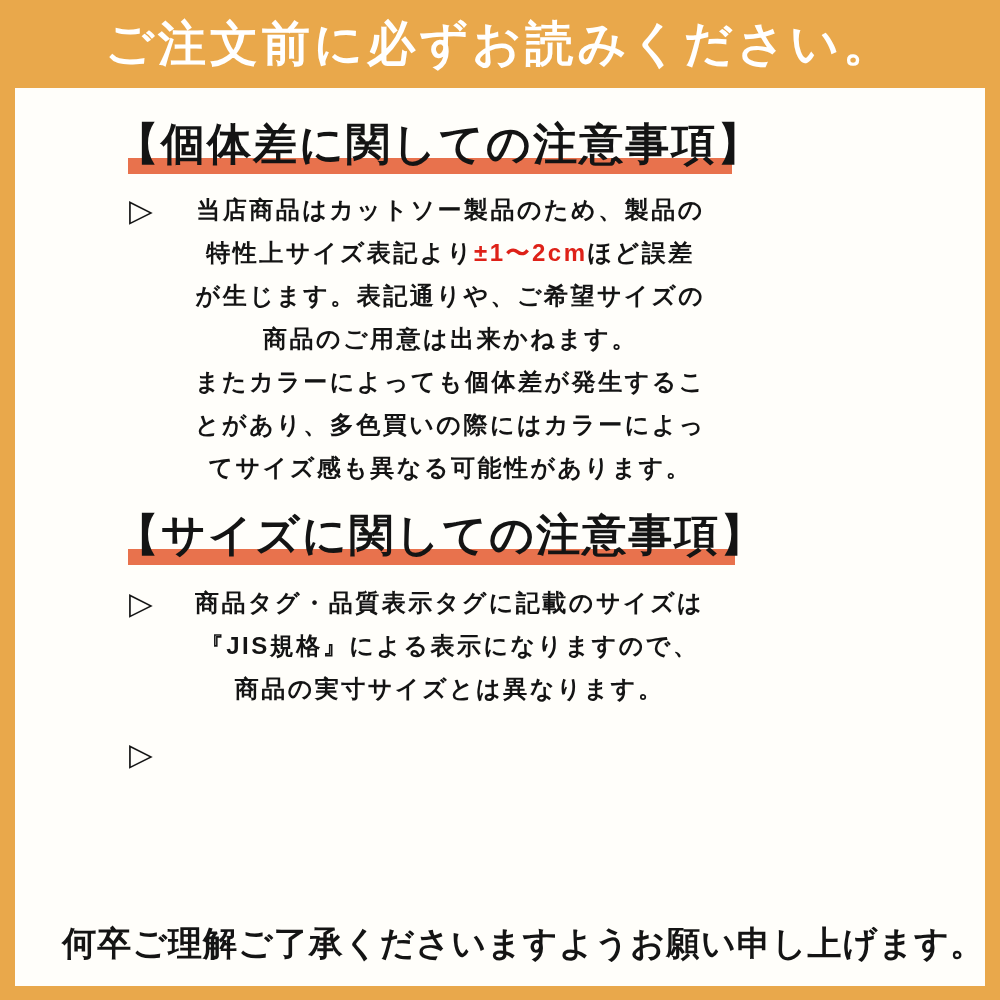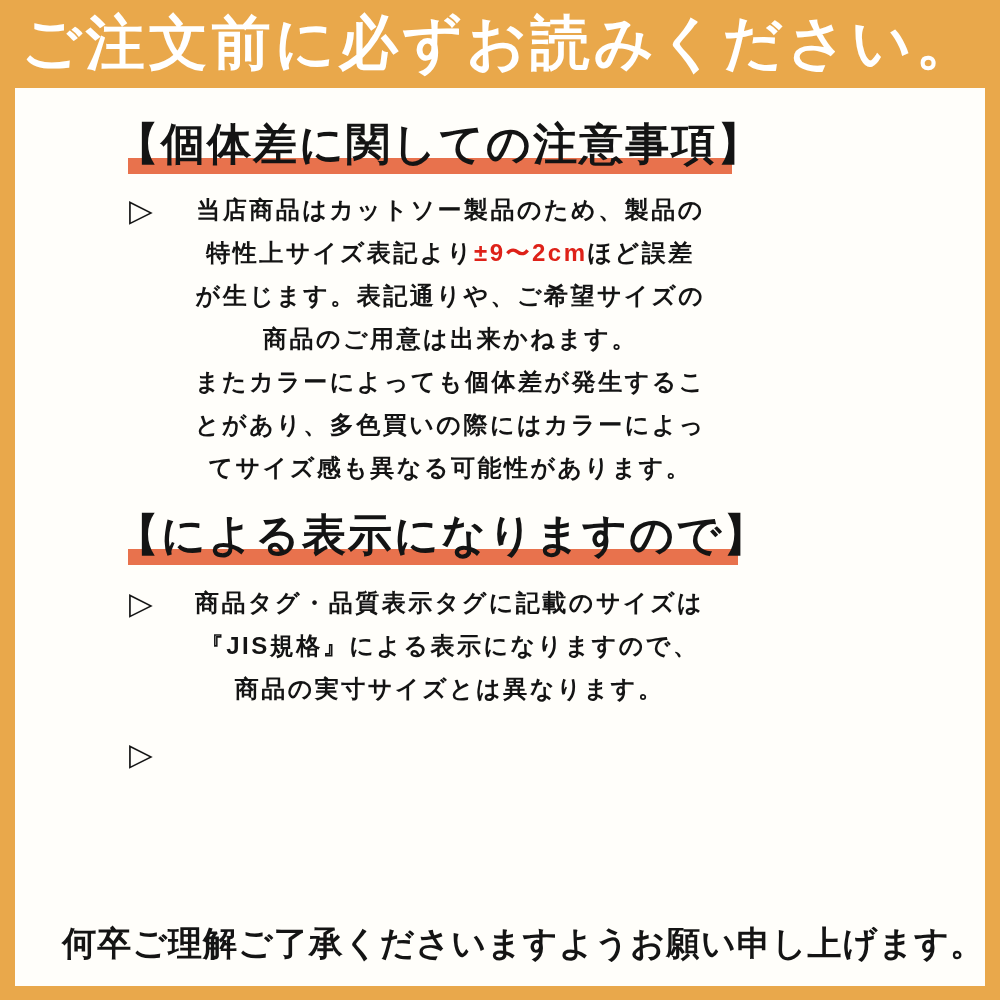--- a/index.html
+++ b/index.html
@@ -26,21 +26,21 @@
   }
   .banner {
     height: 88px;
     flex: 0 0 88px;
     display: flex;
     align-items: center;
     justify-content: center;
   }
   .banner-title {
     color: var(--banner-text);
-    font-size: 59px;
+    font-size: 48px;
     letter-spacing: 4px;
     white-space: pre;
   }
   .content {
     flex: 1 1 auto;
     margin: 0 15px 14px 15px;
     background: var(--content-bg);
     display: flex;
     flex-direction: column;
     overflow: hidden;
@@ -105,32 +105,32 @@
   <div class="content">
     <div class="sections">
 
       <section class="section-1">
         <div class="heading-row">
           <span class="section-heading">【個体差に関しての注意事項】</span>
         </div>
         <div class="item">
           <span class="marker">▷</span>
           <span class="item-text"><span>当店商品はカットソー製品のため、製品の
-特性上サイズ表記より</span><span class="red">±9〜2cm</span><span>ほど誤差
+特性上サイズ表記より</span><span class="red">±1〜2cm</span><span>ほど誤差
 が生じます。表記通りや、ご希望サイズの
 商品のご用意は出来かねます。
 またカラーによっても個体差が発生するこ
 とがあり、多色買いの際にはカラーによっ
 てサイズ感も異なる可能性があります。</span></span>
         </div>
       </section>
 
       <section class="section-2">
         <div class="heading-row">
-          <span class="section-heading">【による表示になりますので】</span>
+          <span class="section-heading">【サイズに関しての注意事項】</span>
         </div>
         <div class="item">
           <span class="marker">▷</span>
           <span class="item-text">商品タグ・品質表示タグに記載のサイズは
 『JIS規格』による表示になりますので、
 商品の実寸サイズとは異なります。</span>
         </div>
         <div class="item">
           <span class="marker">▷</span>
         </div>

